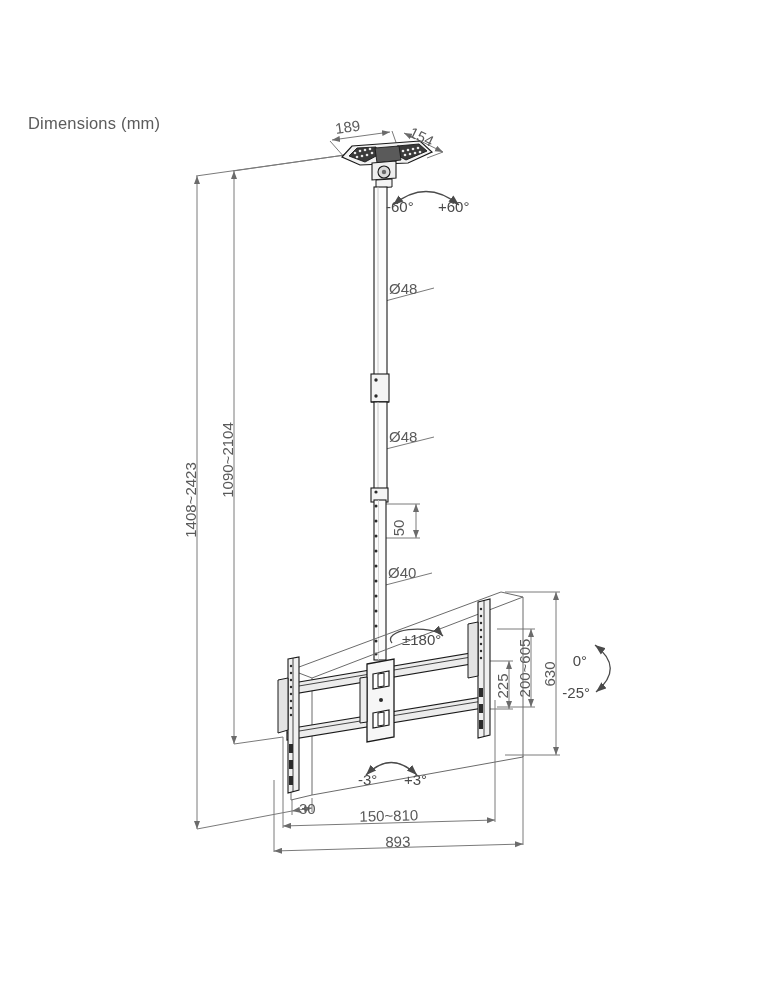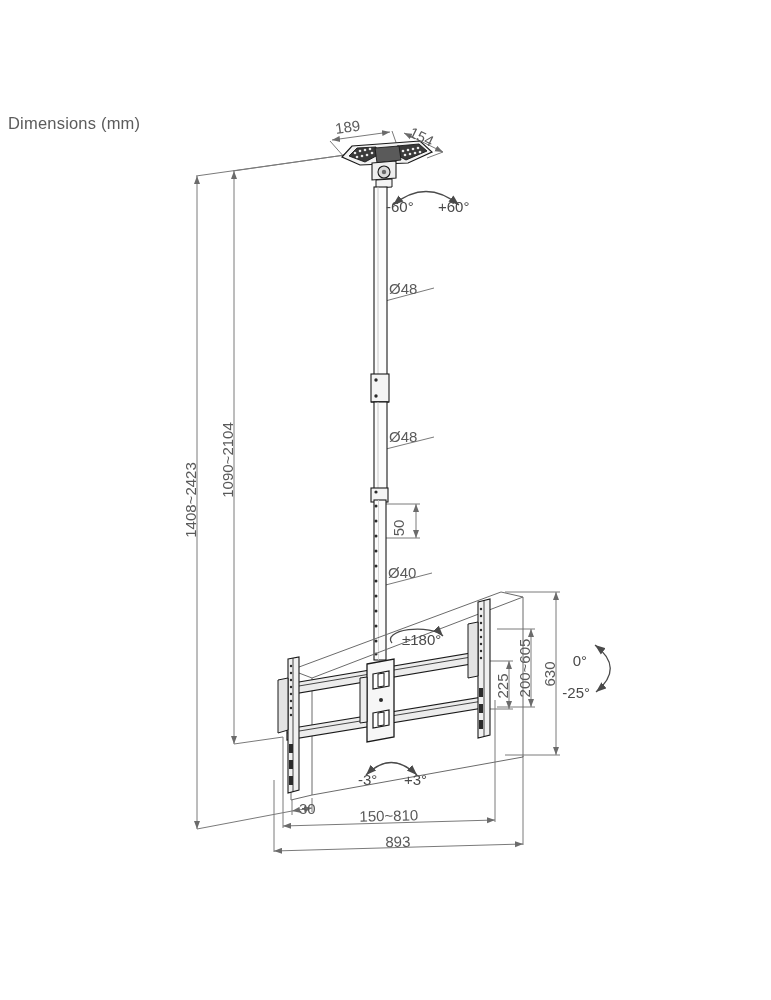--- a/index.html
+++ b/index.html
@@ -18,21 +18,21 @@
   }
   #page {
     position: absolute;
     left: 0; top: 0;
     width: 771px;
     height: 1000px;
     background: #ffffff;
   }
   #title {
     position: absolute;
-    left: 8px;
+    left: 28px;
     top: 114px;
     font-size: 16.5px;
     color: #5c5c5c;
     letter-spacing: 0.2px;
     font-family: "Liberation Sans", sans-serif;
     white-space: nowrap;
   }
   #drawing {
     position: absolute;
     left: 0;

